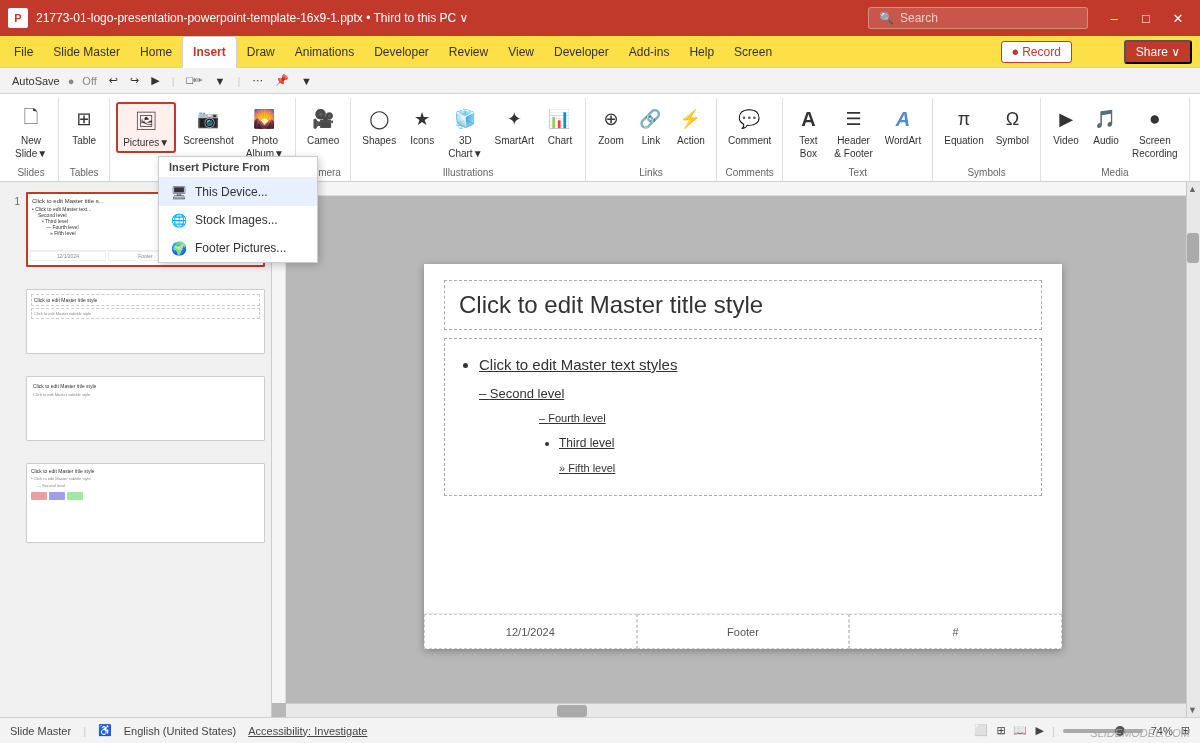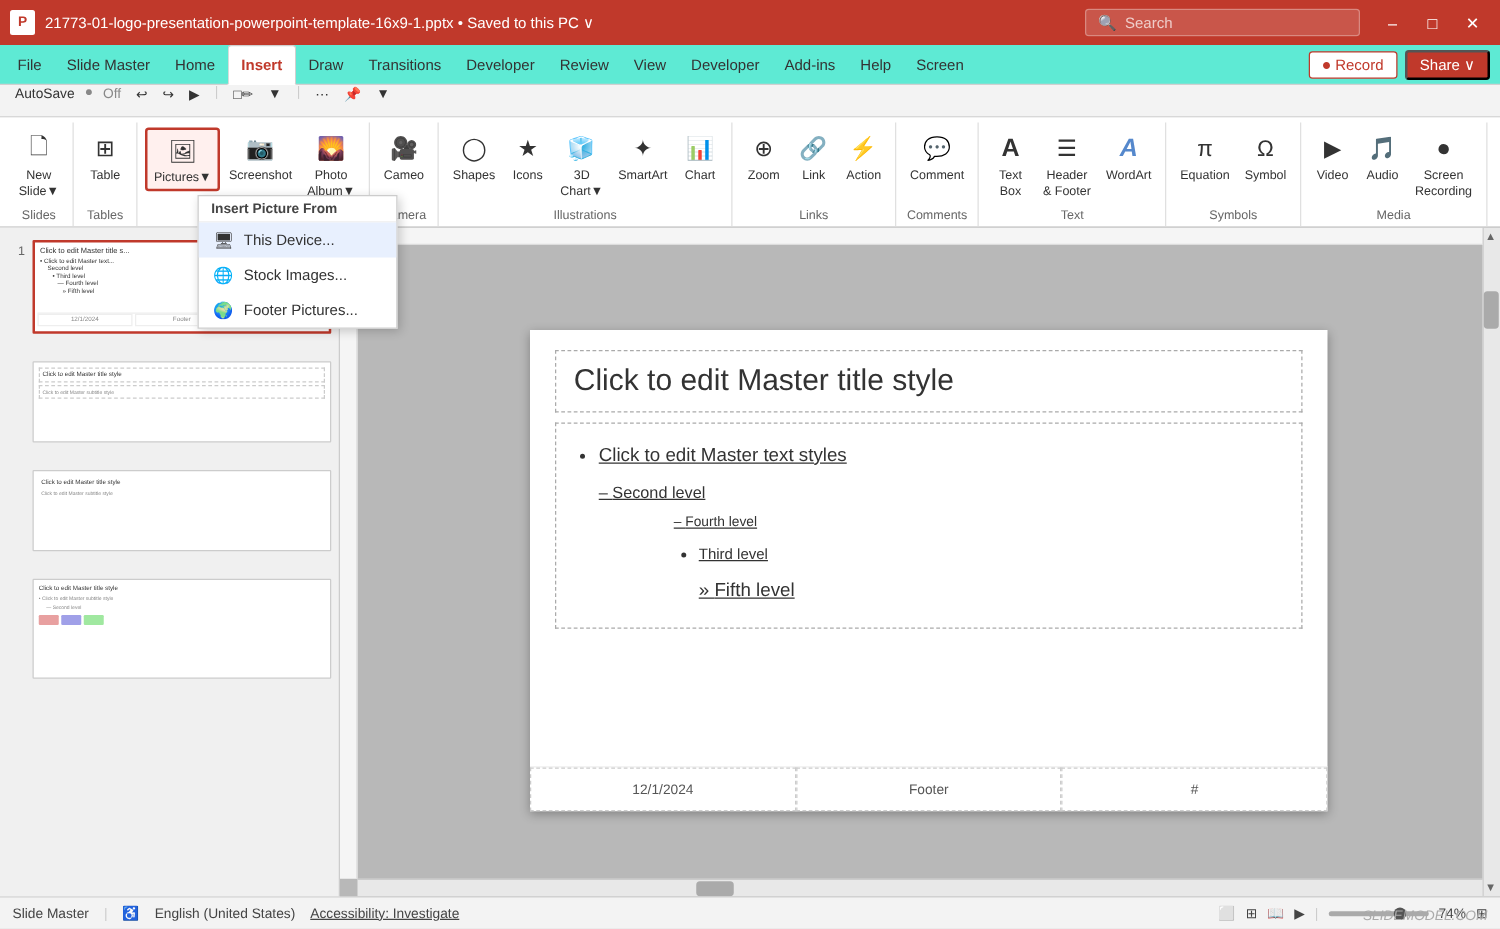--- a/index.html
+++ b/index.html
@@ -57,21 +57,21 @@
       border: none;
       color: white;
       font-size: 12px;
       outline: none;
       flex: 1;
     }
     .search-box input::placeholder { color: rgba(255,255,255,0.7); }
 
     
     .ribbon-tabs {
-      background: #5eead4;
+      background: #fde047;
       border-bottom: 1px solid #d0d0d0;
       display: flex;
       align-items: center;
       height: 32px;
       padding-left: 4px;
     }
     .ribbon-tab {
       padding: 4px 10px;
       font-size: 12px;
       cursor: pointer;
@@ -102,20 +102,21 @@
       cursor: pointer;
       display: flex; align-items: center; gap: 4px;
     }
     .share-btn {
       background: #c0392b;
       color: white;
       padding: 3px 10px;
       border-radius: 3px;
       font-size: 12px;
       cursor: pointer;
+      margin-left: 46px;
     }
 
     
     .ribbon {
       background: white;
       border-bottom: 1px solid #d0d0d0;
       height: 88px;
       display: flex;
       align-items: stretch;
       padding: 4px 4px 0;
@@ -163,20 +164,21 @@
     .ribbon-btn-highlighted {
       border: 2px solid #c0392b !important;
     }
 
     
     .quick-access {
       background: #f3f3f3;
       border-bottom: 1px solid #d0d0d0;
       height: 26px;
       display: flex;
+      align-items: center;
       padding: 0 8px;
       gap: 4px;
       font-size: 11px;
     }
     .qa-btn {
       padding: 1px 4px;
       cursor: pointer;
       border-radius: 2px;
       font-size: 11px;
       color: #333;
@@ -264,21 +266,21 @@
       text-decoration: underline;
     }
     .slide-body-area ul { padding-left: 20px; }
     .slide-body-area ul li { margin-bottom: 4px; }
     .slide-body-area .level1 { font-size: 15px; }
     .slide-body-area .level2 { font-size: 13px; margin-left: 20px; list-style: none; }
     .slide-body-area .level2::before { content: "– "; }
     .slide-body-area .level3 { font-size: 12px; margin-left: 40px; }
     .slide-body-area .level4 { font-size: 11px; margin-left: 60px; list-style: none; }
     .slide-body-area .level4::before { content: "– "; }
-    .slide-body-area .level5 { font-size: 15px; margin-left: 80px; list-style: none; }
+    .slide-body-area .level5 { font-size: 11px; margin-left: 80px; list-style: none; }
     .slide-body-area .level5::before { content: "» "; }
     .slide-footer {
       position: absolute;
       bottom: 0; left: 0; right: 0;
       height: 36px;
       display: flex;
       border-top: 1px solid #eee;
     }
     .slide-footer-cell {
       flex: 1;
@@ -347,41 +349,41 @@
     }
   </style>
 </head>
 <body>
 
 <div class="title-bar">
   <div class="title-bar-logo">
     <span>P</span>
   </div>
   <span class="title-bar-text">
-    <span>21773-01-logo-presentation-powerpoint-template-16x9-1.pptx</span> • <span>Saved to this PC</span> ∨
+    <span>21773-01-logo-presentation-powerpoint-template-16x9-1.pptx</span> • <span>Third to this PC</span> ∨
   </span>
   <div class="search-box">
     <span>🔍</span>
     <input type="text" placeholder="Search" style="">
   </div>
   <div style="width:12px"></div>
   <div class="title-bar-controls">
     <div class="title-btn">–</div>
     <div class="title-btn">□</div>
     <div class="title-btn close">✕</div>
   </div>
 </div>
 
 <div class="ribbon-tabs">
   <div class="ribbon-tab">File</div>
   <div class="ribbon-tab">Slide Master</div>
   <div class="ribbon-tab">Home</div>
   <div class="ribbon-tab active">Insert</div>
   <div class="ribbon-tab">Draw</div>
-  <div class="ribbon-tab">Transitions</div>
+  <div class="ribbon-tab">Animations</div>
   <div class="ribbon-tab">Developer</div>
   <div class="ribbon-tab">Review</div>
   <div class="ribbon-tab">View</div>
   <div class="ribbon-tab">Developer</div>
   <div class="ribbon-tab">Add-ins</div>
   <div class="ribbon-tab">Help</div>
   <div class="ribbon-tab">Screen</div>
   <div class="ribbon-tab-right">
     <button class="record-btn">
       <span>⏺</span>

